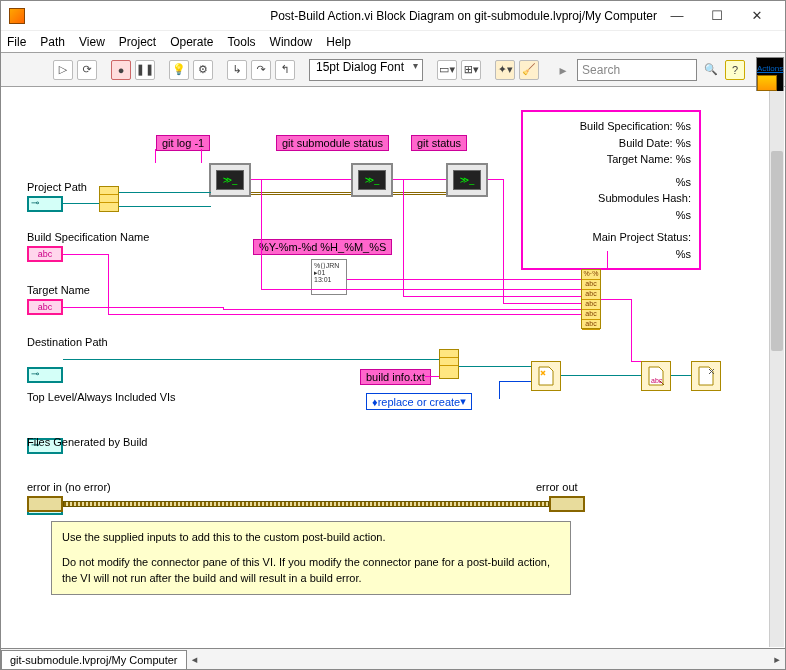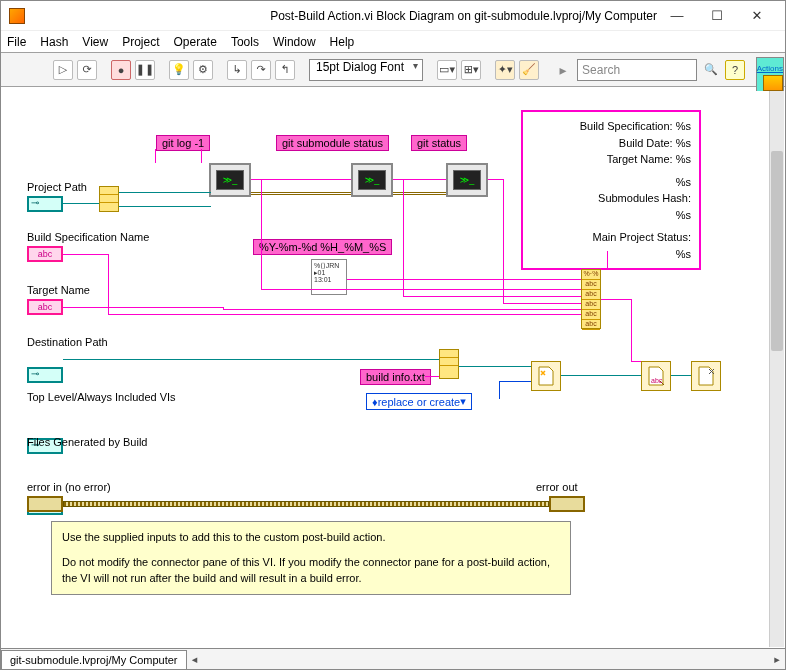--- a/index.html
+++ b/index.html
@@ -9,21 +9,21 @@
 .titlebar .title { font-size: 12px; flex: 1; text-align: right; }
 .titlebar .winbtn { width: 40px; height: 28px; display:flex; align-items:center; justify-content:center; font-size:13px; color:#333; }
 .menubar { height: 22px; display:flex; align-items:center; padding: 0 6px; font-size:12px; gap: 14px; border-bottom:1px solid #a0a0a0; }
 .menubar span { cursor:default; }
 .toolbar { height: 34px; display:flex; align-items:center; padding: 0 8px; gap:4px; border-bottom:1px solid #a0a0a0; background:#f4f4f4; }
 .tbtn { width:20px; height:20px; display:flex; align-items:center; justify-content:center; border:1px solid #bbb; background:#fff; font-size:11px; color:#444; border-radius:2px;}
 .tsep { width:6px; }
 .font-select { height:22px; border:1px solid #888; background:#fff; font-size:12px; padding:0 18px 0 6px; display:flex; position:relative; }
 .font-select::after { content:"▾"; position:absolute; right:4px; font-size:10px; color:#555;}
 .search-box { height:22px; border:1px solid #888; background:#fff; font-size:12px; padding:0 4px; width:120px; color:#888; display:flex; align-items:center;}
-.side-panel { position:absolute; top:56px; right:1px; width:28px; height:40px; border:1px solid #888; background:#5eead4; display:flex; flex-direction:column; align-items:flex-end; justify-content:center; font-size:8px;}
+.side-panel { position:absolute; top:56px; right:1px; width:28px; height:40px; border:1px solid #888; background:#000000; display:flex; flex-direction:column; align-items:flex-start; justify-content:center; font-size:8px;}
 .side-panel .act { width:20px; height:16px; background:linear-gradient(#ffcc00,#ff9900); border:1px solid #996600; margin-top:2px;}
 .canvas { position:absolute; top:90px; left:0; right:16px; bottom:22px; background:#fff; overflow:hidden; }
 .vscroll { position:absolute; top:90px; right:1px; width:15px; bottom:22px; background:#e8e8e8; border-left:1px solid #ccc;}
 .vscroll .thumb { position:absolute; left:1px; right:1px; top:60px; height:200px; background:#c4c4c4; border-radius:2px;}
 .statusbar { position:absolute; bottom:0; left:0; right:0; height:21px; border-top:1px solid #888; display:flex; align-items:center; font-size:11px; background:#f4f4f4;}
 .statusbar .tab { border:1px solid #888; border-bottom:none; padding:1px 8px; background:#fff; height:19px; display:flex; align-items:center;}
 .statusbar .arr { width:16px; text-align:center; color:#555; font-size:11px;}
 
 
 .node { position:absolute; }
@@ -59,21 +59,21 @@
 <div class="titlebar">
   <div class="icon-app"></div>
   <div class="title">Post-Build Action.vi Block Diagram on git-submodule.lvproj/My Computer</div>
   <div class="winbtn">—</div>
   <div class="winbtn">☐</div>
   <div class="winbtn">✕</div>
 </div>
 
 <div class="menubar">
   <span>File</span>
-  <span>Hash</span>
+  <span>Path</span>
   <span>View</span>
   <span>Project</span>
   <span>Operate</span>
   <span>Tools</span>
   <span>Window</span>
   <span>Help</span>
 </div>
 
 <div class="toolbar">
   <div style="width:40px"></div>

